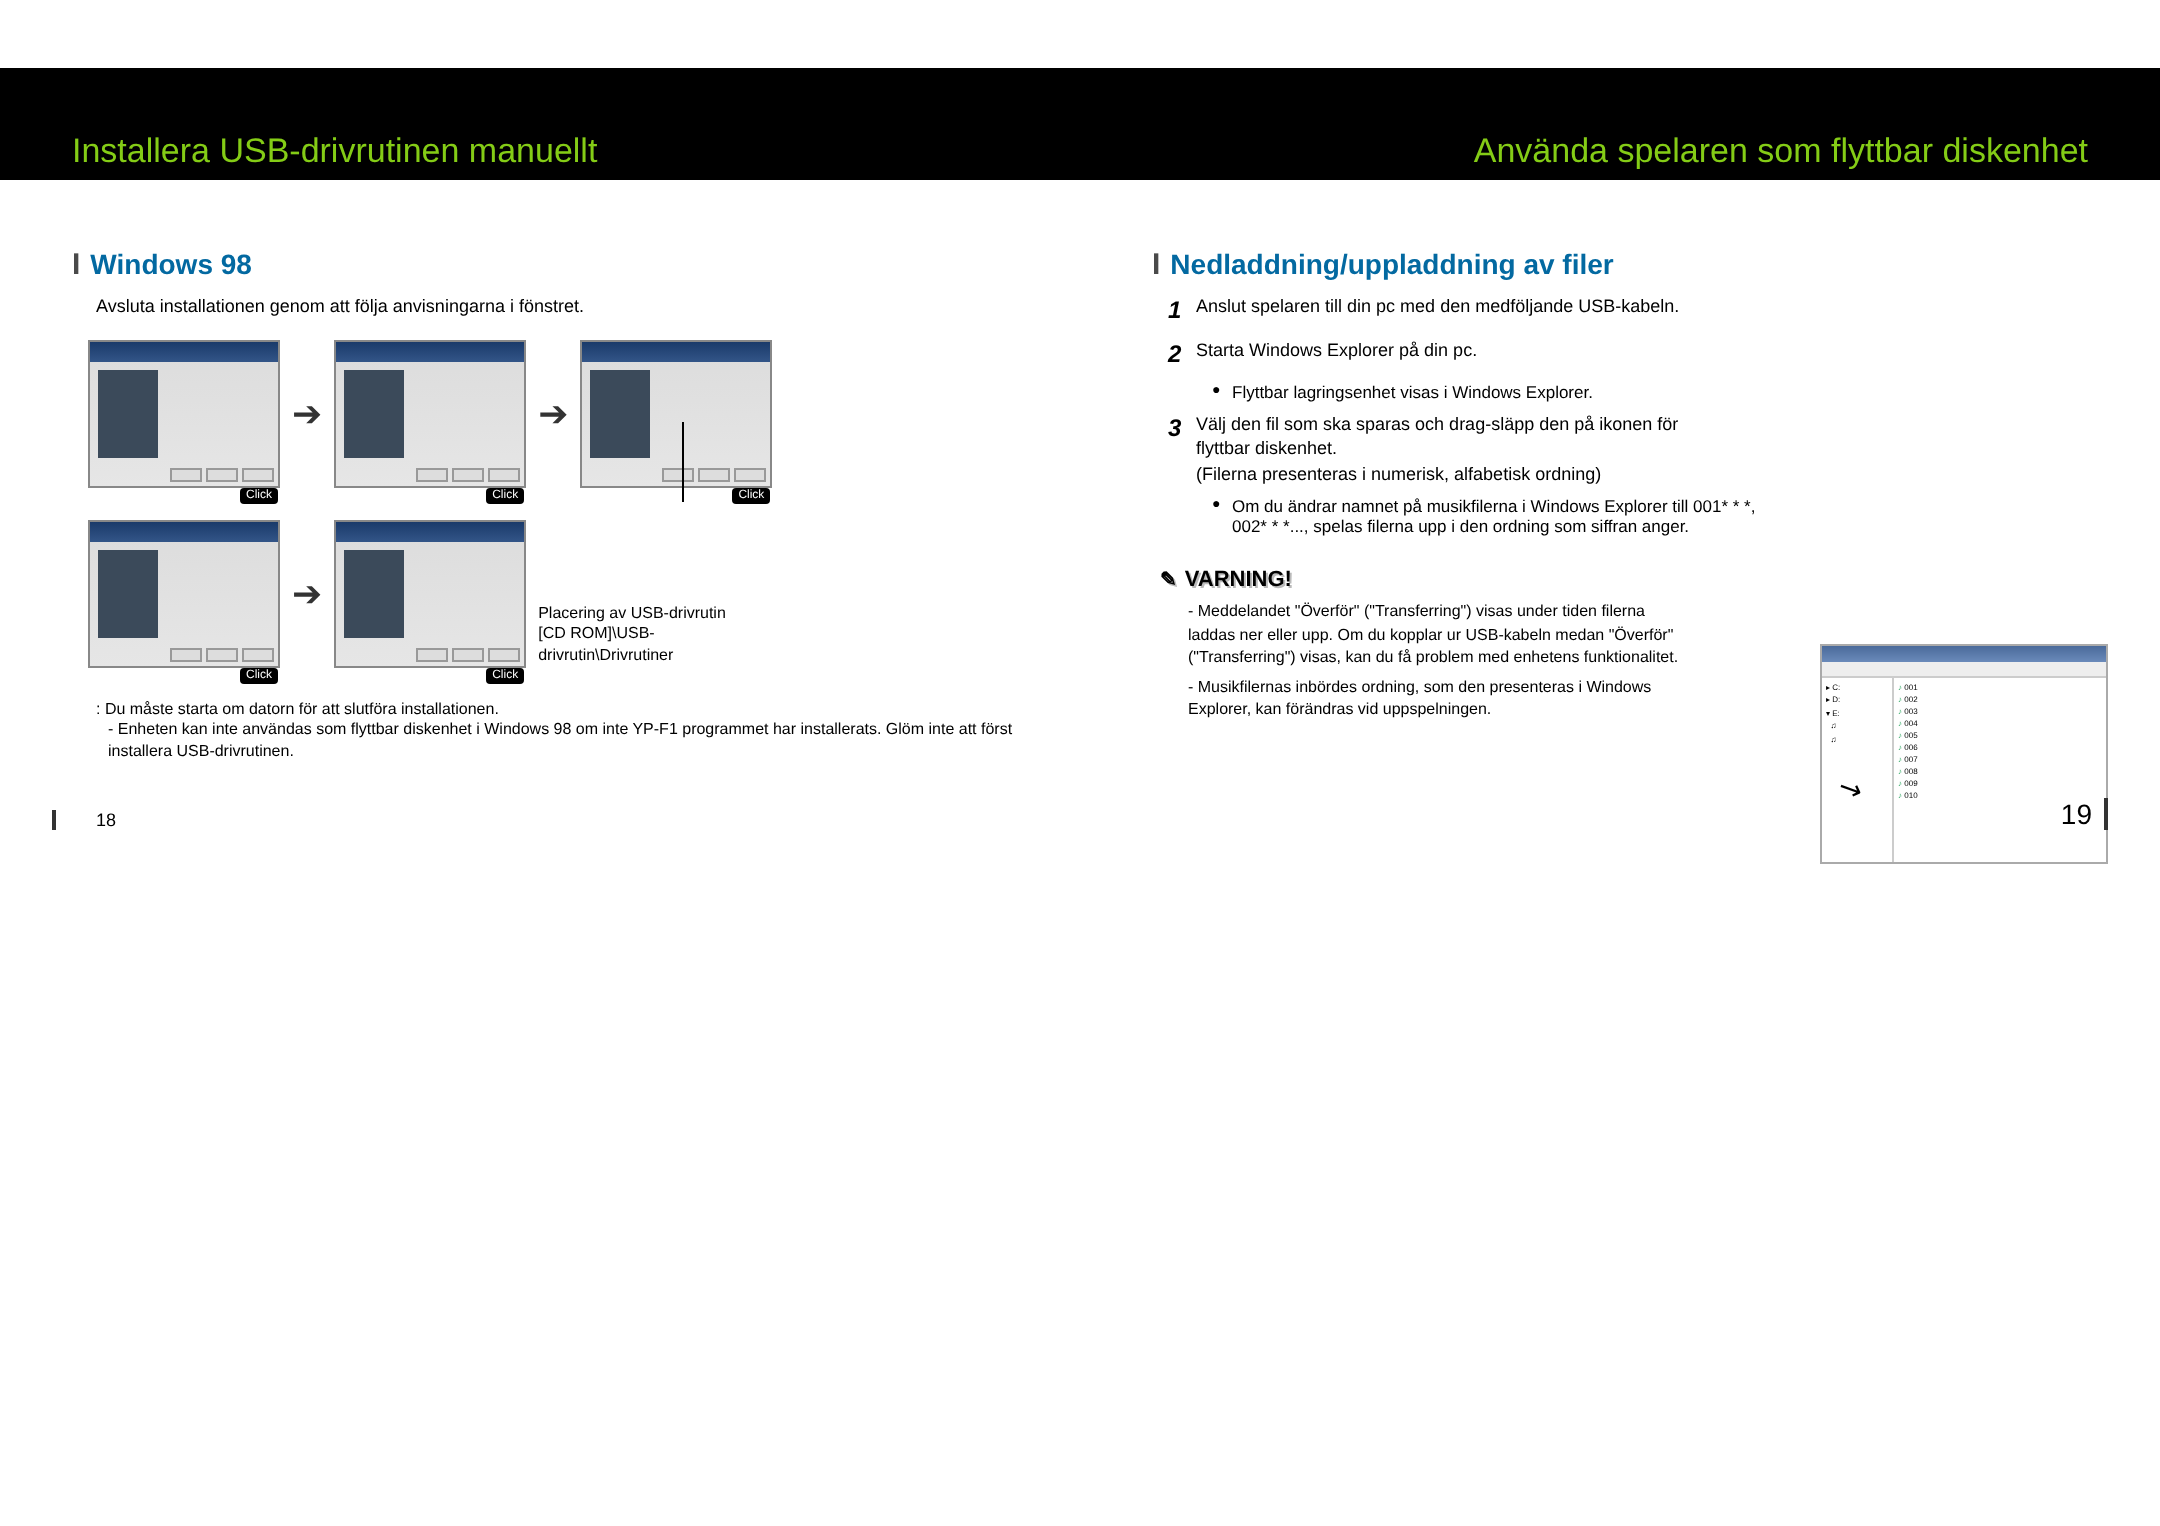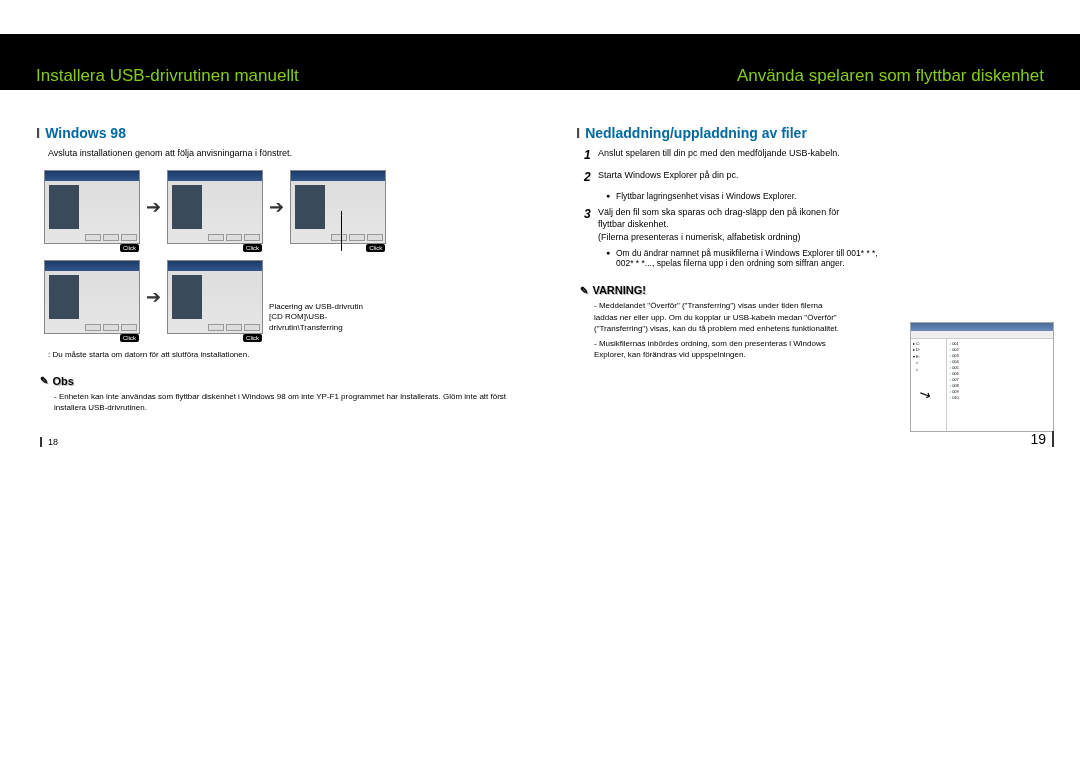--- a/index.html
+++ b/index.html
@@ -200,25 +200,25 @@
     flex: 1;
     padding: 2px;
     line-height: 1.5;
   }
   .explorer .list div::before { content: "♪ "; color: #3a6; }
   .right-content { position: relative; }
   .right-upper-width { width: 270px; }
   .warn-right { width: 252px; }
   .page-num-left {
     position: absolute;
-    left: 40px;
+    left: 26px;
     bottom: -14px;
     font-size: 9px;
     border-left: 2px solid #333;
-    padding-left: 6px;
+    padding-left: 20px;
   }
   .page-num-right {
     position: absolute;
     right: 26px;
     bottom: -14px;
     font-size: 14px;
     border-right: 2px solid #333;
     padding-right: 6px;
   }
   .pointer-line {
@@ -290,27 +290,26 @@
         <div class="wizard-sidebar"></div>
         <div class="wizard-buttons">
             <div class="wbt"></div>
             <div class="wbt"></div>
             <div class="wbt"></div>
           </div>
         <div class="click-tag">Click</div>
       </div>
       <div class="caption">
         <div>Placering av USB-drivrutin</div>
-        <div>[CD ROM]\USB-drivrutin\Transferring</div>
+        <div>[CD ROM]\USB-drivrutin\Drivrutiner</div>
       </div>
     </div>
 
     <div class="note-line">: Du måste starta om datorn för att slutföra installationen.</div>
 
-    <div class="warn-head">Obs</div>
     <div class="warn-text">- Enheten kan inte användas som flyttbar diskenhet i Windows 98 om inte YP-F1 programmet har installerats. Glöm inte att först installera USB-drivrutinen.</div>
 
     <div class="page-num-left">18</div>
   </div>
 
   <div class="page">
     <div class="title-box title-right">Använda spelaren som flyttbar diskenhet</div>
 
     <div class="right-content">
       <div class="i-heading">Nedladdning/uppladdning av filer</div>

